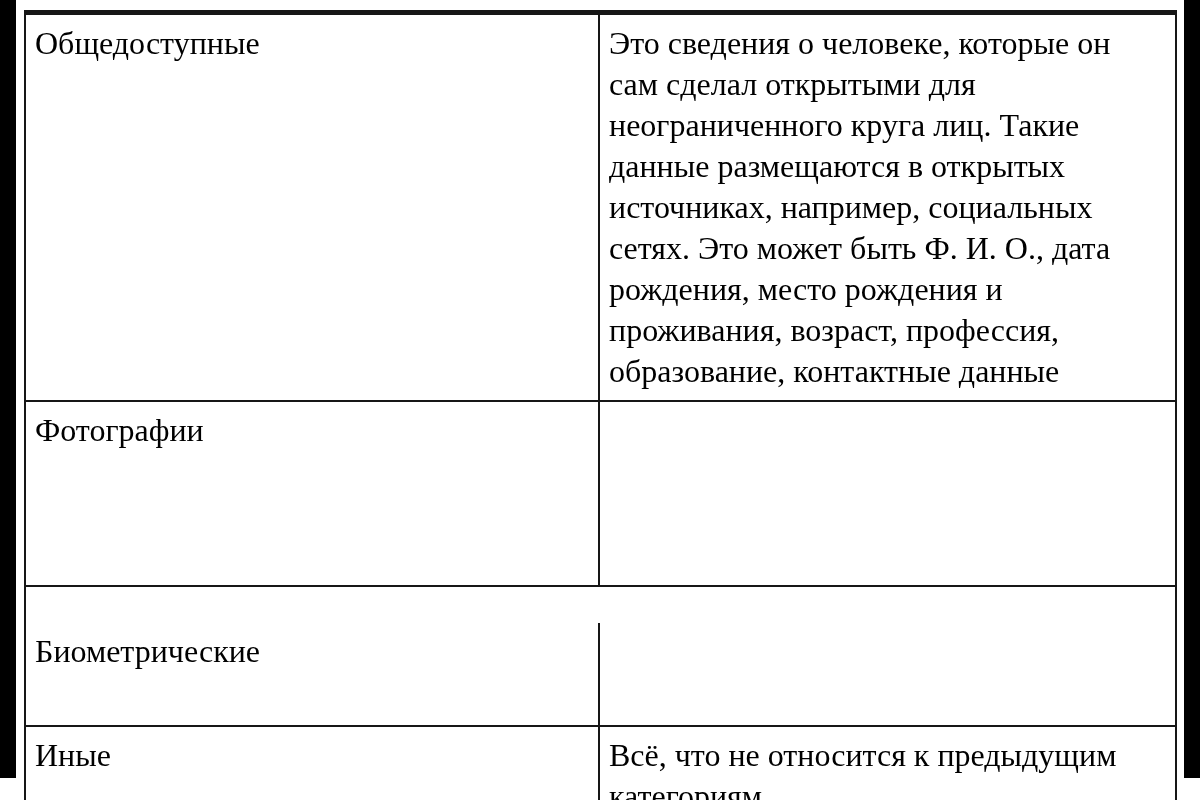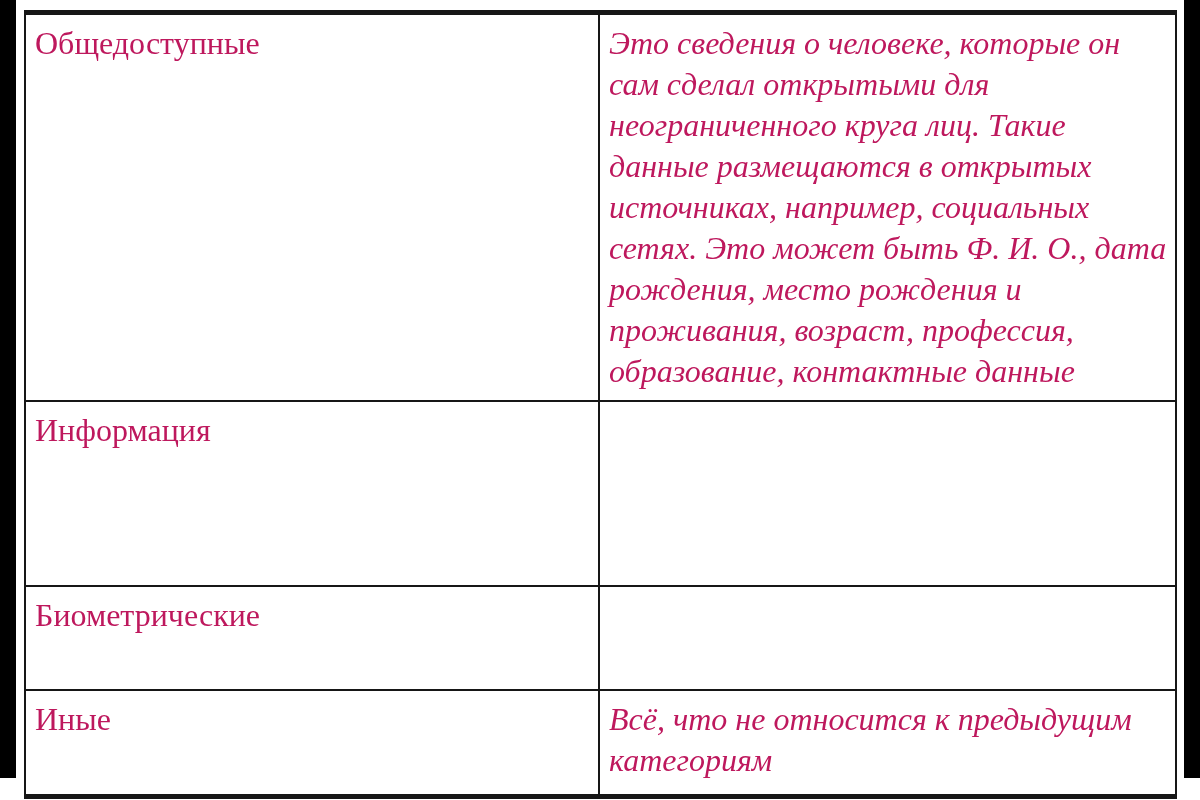--- a/index.html
+++ b/index.html
@@ -43,39 +43,38 @@
   .t-row {
     display: flex;
     box-sizing: border-box;
     border-bottom: 2px solid #161616;
     align-items: stretch;
   }
   .t-row:last-child { border-bottom: none; }
 
   .t-row.r1 { min-height: 379px; }
   .t-row.r2 { min-height: 185px; }
-  .t-row.r3 { min-height: 104px; }
+  .t-row.r3 { min-height: 104px; margin-top: 36px; }
   .t-row.r4 { min-height: 103px; }
 
   .cell {
     box-sizing: border-box;
     padding: 8px 8px 8px 9px;
     font-size: 32px;
     line-height: 41px;
-    color: #be185d;
+    color: #000000;
     white-space: pre-line;
     overflow: hidden;
   }
   .cell.cat {
     flex: 0 0 574px;
     border-right: 2px solid #161616;
   }
   .cell.desc {
     flex: 1 1 auto;
-    font-style: italic;
   }
 </style>
 </head>
 <body>
 
 <div class="edge-bar left"></div>
 <div class="edge-bar right"></div>
 
 <div class="doc-table">
 
@@ -86,21 +85,21 @@
 неограниченного круга лиц. Такие
 данные размещаются в открытых
 источниках, например, социальных
 сетях. Это может быть Ф. И. О., дата
 рождения, место рождения и
 проживания, возраст, профессия,
 образование, контактные данные</div>
   </div>
 
   <div class="t-row r2">
-    <div class="cell cat">Информация</div>
+    <div class="cell cat">Фотографии</div>
   </div>
 
   <div class="t-row r3">
     <div class="cell cat">Биометрические</div>
   </div>
 
   <div class="t-row r4">
     <div class="cell cat">Иные</div>
     <div class="cell desc">Всё, что не относится к предыдущим
 категориям</div>

